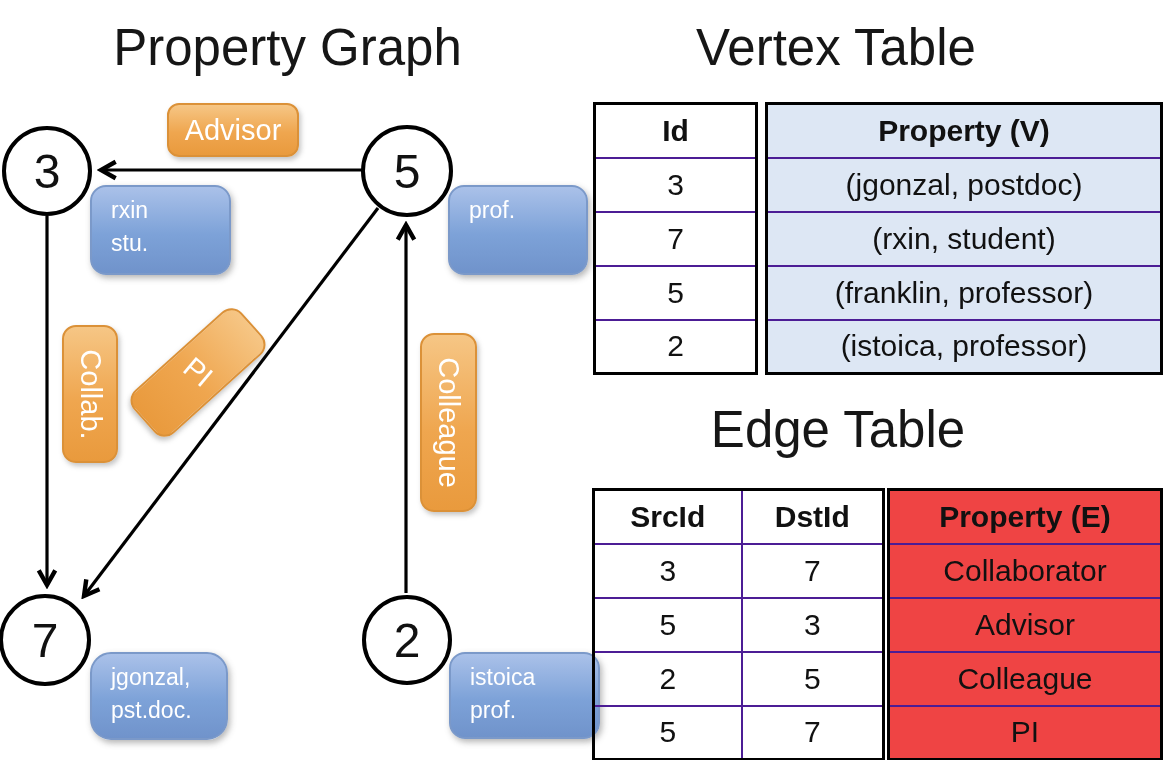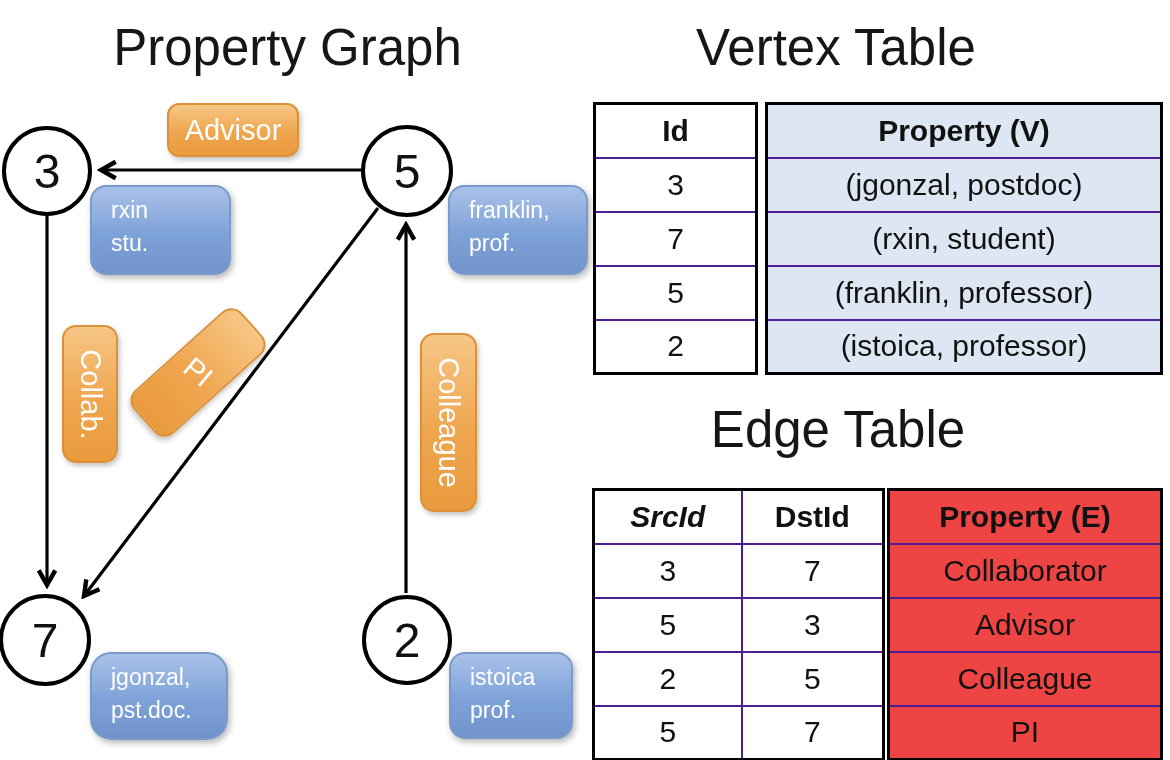--- a/index.html
+++ b/index.html
@@ -81,28 +81,27 @@
   </div>
   <div class="node" style="left:362px; top:595px; width:90px; height:90px;">
     <span>2</span>
   </div>
 
   <div class="pbox" style="left:62px; top:185px; width:141px; height:90px;">
     <div>rxin</div>
     <div>stu.</div>
   </div>
   <div class="pbox" style="left:420px; top:185px; width:140px; height:90px;">
-    <div>franklin,</div>
     <div>prof.</div>
   </div>
   <div class="pbox" style="left:62px; top:652px; width:138px; height:88px;border-radius:21px;">
     <div>jgonzal,</div>
     <div>pst.doc.</div>
   </div>
-  <div class="pbox" style="left:421px; top:652px; width:124px; height:87px;">
+  <div class="pbox" style="left:421px; top:652px; width:151px; height:87px;">
     <div>istoica</div>
     <div>prof.</div>
   </div>
 
   <div class="ebox" style="left:167px; top:103px; width:132px; height:54px;">
     <span>Advisor</span>
   </div>
   <div class="ebox vert" style="left:62px; top:325px; width:56px; height:138px; border-radius:14px;">
     <span>Collab.</span>
   </div>
@@ -149,21 +148,21 @@
         </tr>
     <tr>
           <td class="vfill">(istoica, professor)</td>
         </tr>
   </tbody>
     </table>
 
   <table class="sheet" style="left:592px; top:488px; width:290px;">
     <tbody>
         <tr>
-      <th style="width:148px;font-style:italic;">SrcId</th>
+      <th style="width:148px;">SrcId</th>
       <th style="width:142px;">DstId</th>
     </tr>
     <tr>
       <td>3</td>
       <td>7</td>
     </tr>
     <tr>
       <td>5</td>
       <td>3</td>
     </tr>

